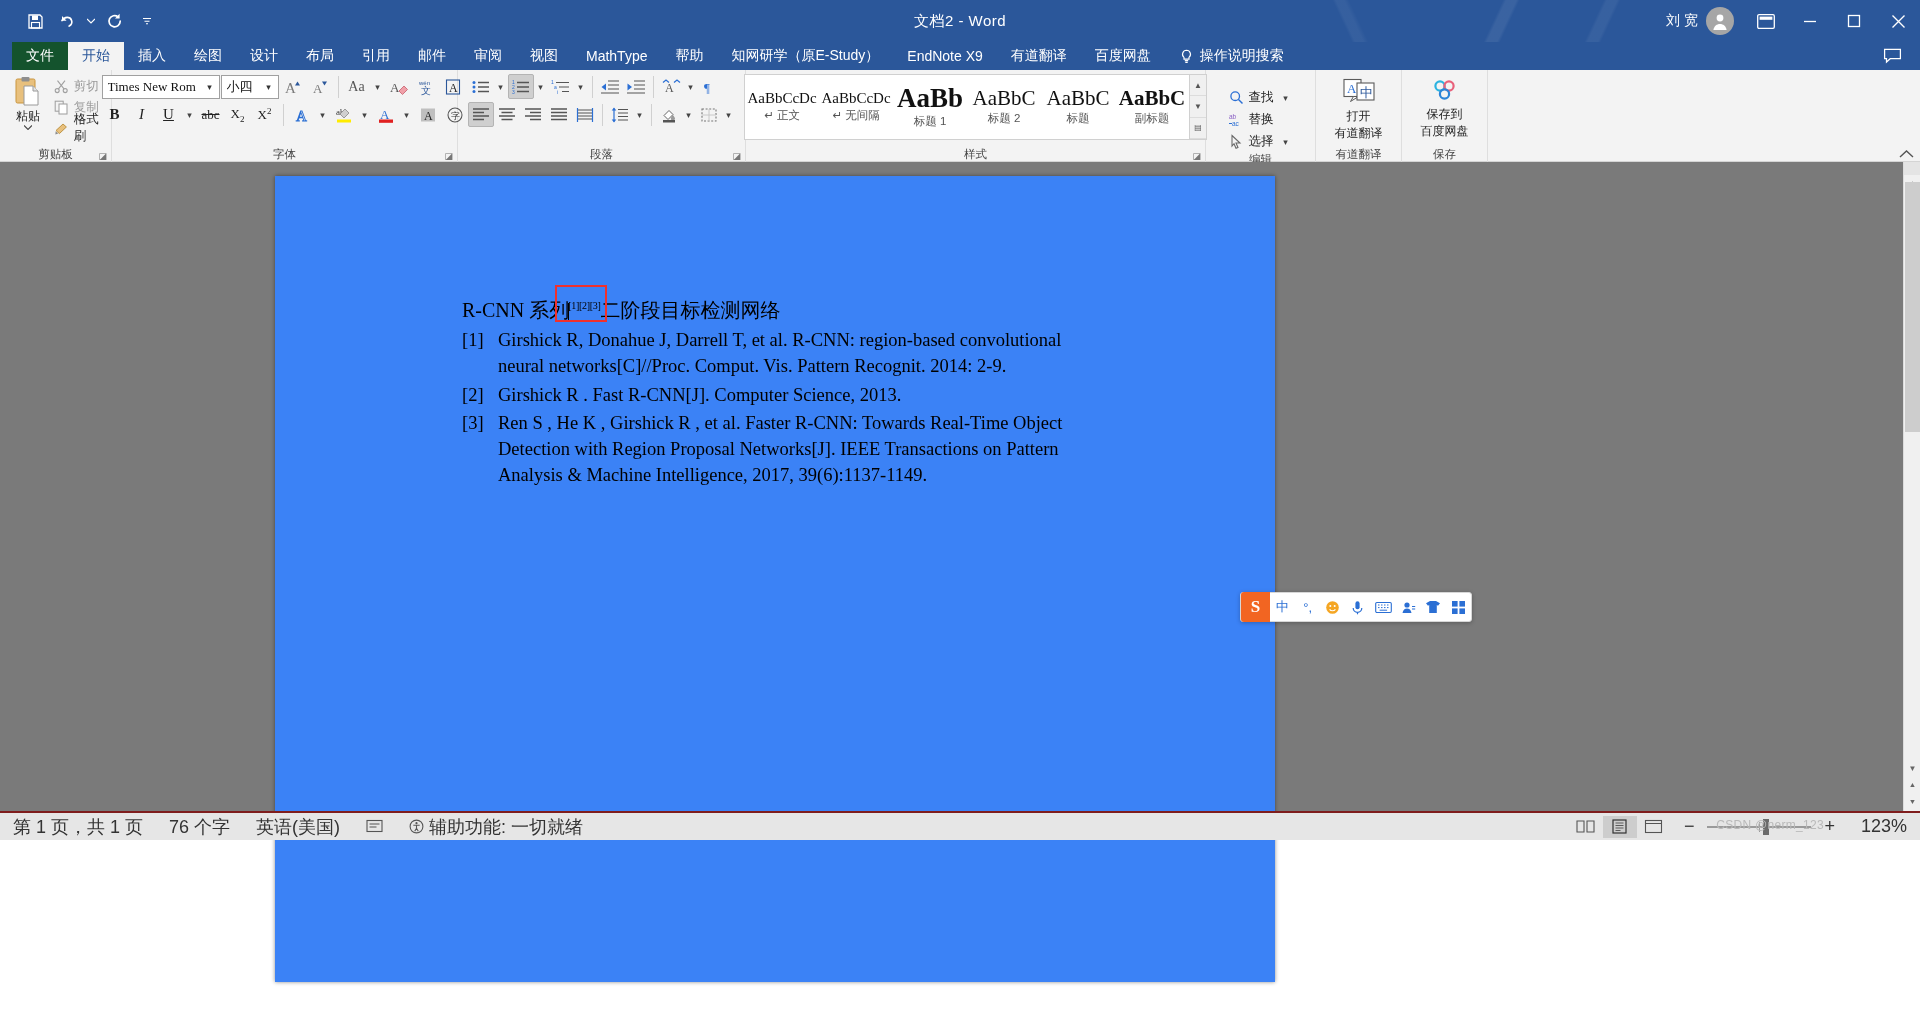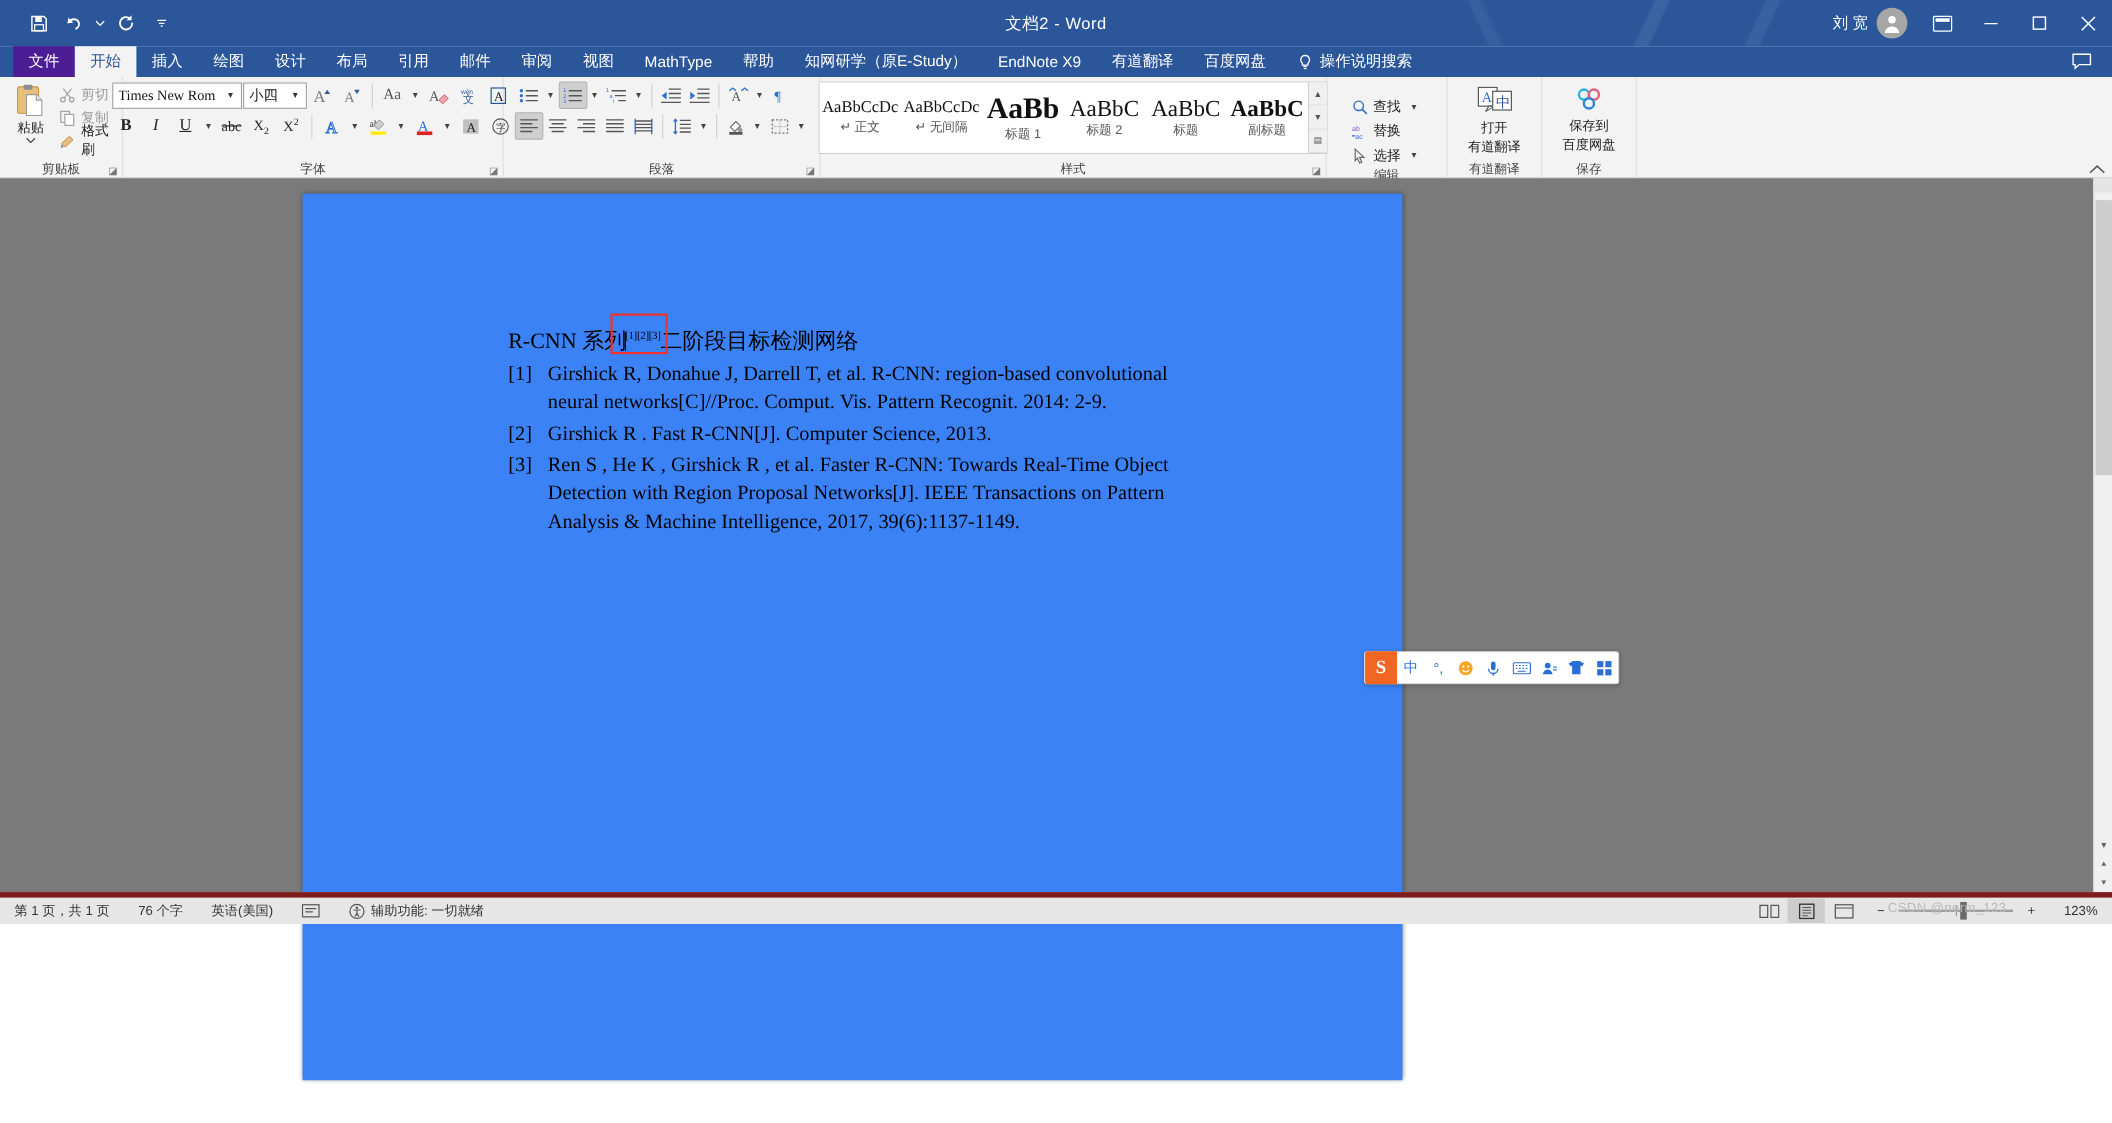--- a/index.html
+++ b/index.html
@@ -38,36 +38,36 @@
   .tb-icon-btn { width: 44px; height: 42px; display: flex; align-items: center; justify-content: center; }
 
   
   .tabstrip {
     position: absolute; left: 0; top: 42px; width: 1920px; height: 28px;
     background: #2b579a; color: #fff; display: flex; align-items: stretch;
     font-size: 14px; padding-left: 12px;
   }
   .tab { padding: 0 14px; display: flex; align-items: center; white-space: nowrap; cursor: default; }
   .tab.active { background: #f3f3f3; color: #2b579a; }
-  .tab.file { background: #4c1d95; text-align: right; }
+  .tab.file { background: #14532d; text-align: right; }
   .tab.tellme { color: #fff; gap: 6px; }
   .tabstrip-spacer { flex: 1; }
   .comment-btn { width: 56px; display: flex; align-items: center; justify-content: center; }
 
   
   .ribbon {
     position: absolute; left: 0; top: 70px; width: 1920px; height: 92px;
     background: #f3f3f3; border-bottom: 1px solid #d4d4d4;
     display: flex; align-items: stretch;
   }
   .group { position: relative; height: 92px; display: flex; flex-direction: column;
     align-items: center; border-right: 1px solid #dedede; }
   .group-body { flex: 1; display: flex; align-items: flex-start; padding: 4px 6px 0 6px; }
   .group-label { height: 16px; font-size: 11.5px; color: #444; display: flex;
-    align-items: flex-start; justify-content: center; width: 100%; position: relative; }
+    align-items: flex-end; justify-content: center; width: 100%; position: relative; }
   .group-launcher { position: absolute; right: 4px; bottom: 1px; font-size: 9px; color: #777; }
 
   .btn { display: flex; align-items: center; border-radius: 2px; cursor: default;
     font-size: 12.5px; color: #222; }
   .icon-btn { width: 26px; height: 25px; justify-content: center; }
   .icon-btn.on { background: #cfcfcf; border: 1px solid #b4b4b4; }
   .caret { width: 14px; height: 25px; display: flex; align-items: center; justify-content: center;
     font-size: 9px; color: #444; }
   .sep-v { width: 1px; height: 22px; background: #d0d0d0; margin: 1px 4px; align-self: center; }
 
@@ -149,22 +149,22 @@
     background: #fff; border: 1px solid #d7d7d7; border-radius: 3px;
     box-shadow: 0 1px 4px rgba(0,0,0,.25); display: flex; align-items: center; }
   .ime-logo { width: 30px; height: 30px; display: flex; align-items: center; justify-content: center;
     background: #f26522; border-radius: 3px 0 0 3px; color: #fff; font-size: 17px;
     font-family: "Liberation Serif", serif; font-weight: bold; }
   .ime-item { width: 26px; height: 30px; display: flex; align-items: center; justify-content: center;
     font-size: 13px; color: #2b6fd4; }
 
   
   .statusbar { position: absolute; left: 0; top: 811px; width: 1920px; height: 29px;
-    background: #e6e6e6; border-top: 5px solid #7f1d1d; display: flex; align-items: center;
-    font-size: 12px; color: #333; }
+    background: #e6e6e6; border-top: 2px solid #7f1d1d; display: flex; align-items: center;
+    font-size: 18px; color: #333; }
   .sb-item { display: flex; align-items: center; gap: 5px; padding: 0 13px; height: 29px; white-space: nowrap; }
   .sb-spacer { flex: 1; }
   .view-btn { width: 34px; height: 22px; display: flex; align-items: center; justify-content: center; }
   .view-btn.on { background: #cdcdcd; }
   .zoom-slider { position: relative; width: 104px; height: 22px; display: flex; align-items: center; }
   .zs-track { position: absolute; left: 0; right: 0; top: 10px; height: 2px; background: #9a9a9a; }
   .zs-mid { position: absolute; left: 50%; top: 6px; width: 1px; height: 10px; background: #9a9a9a; }
   .zs-thumb { position: absolute; left: 56px; top: 3px; width: 6px; height: 16px; background: #6b6b6b; }
   .watermark { position: absolute; right: 96px; top: 818px; font-size: 12px; color: #b9b9b9;
     letter-spacing: .3px; }

